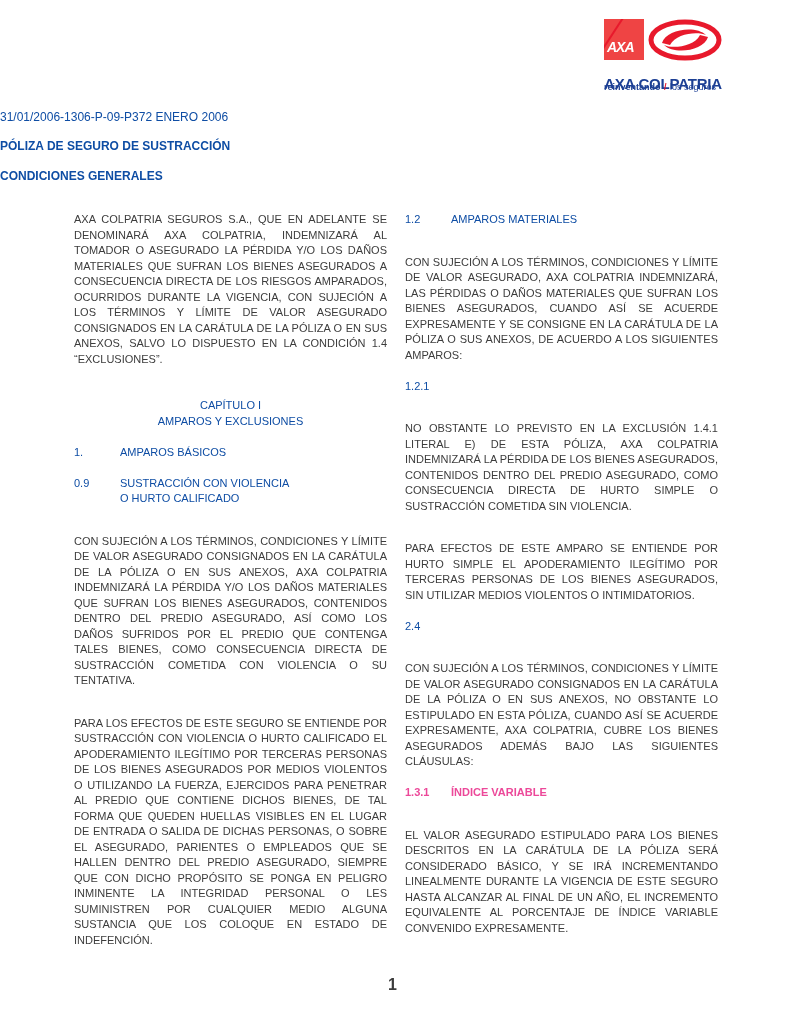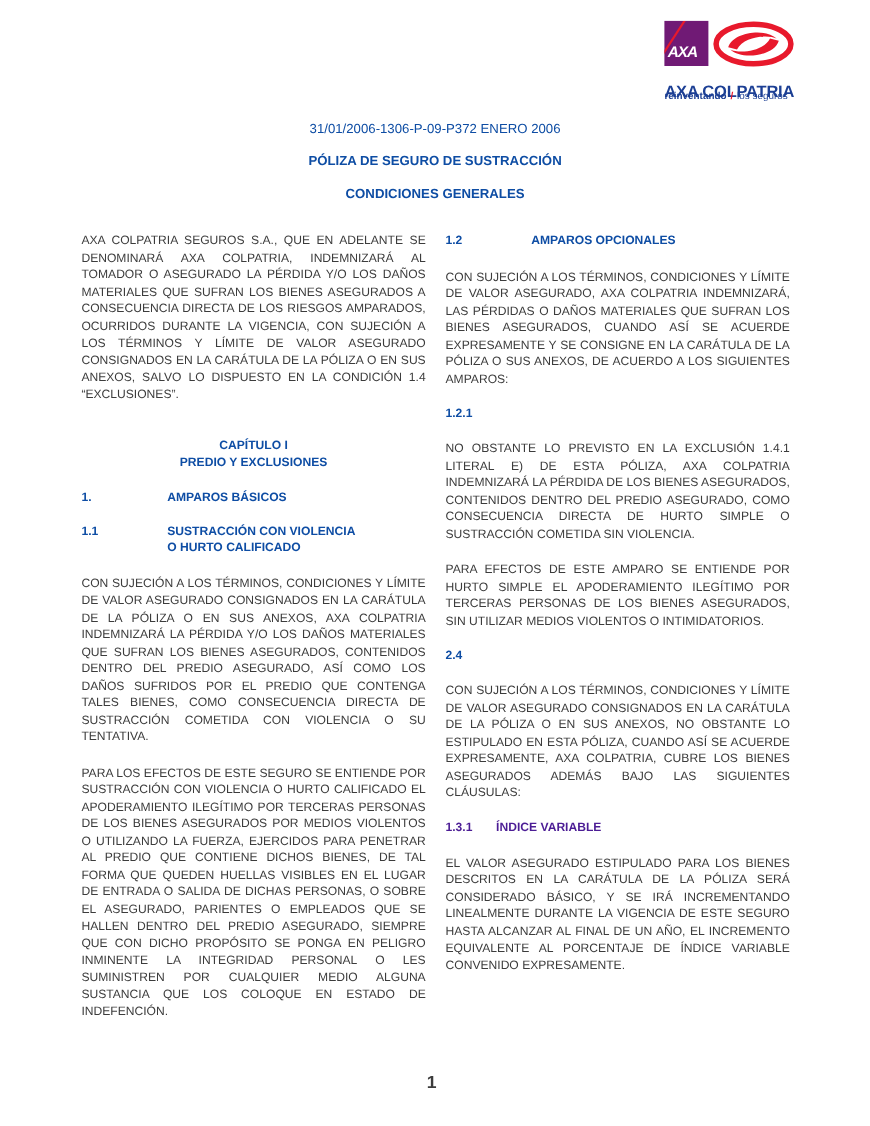--- a/index.html
+++ b/index.html
@@ -1,39 +1,39 @@
 <!DOCTYPE html>
 <html><head>
 <meta charset="utf-8">
 <style>
   html, body { margin: 0; padding: 0; background: #ffffff; }
   body { width: 791px; height: 1024px; position: relative; overflow: hidden; font-family: "Liberation Sans", sans-serif; }
 
   .logo { position: absolute; left: 604px; top: 19px; width: 118px; height: 74px; }
-  .logo .axa-box { position: absolute; left: 0; top: 0; width: 40px; height: 41px; background: #701a75; overflow: hidden; }
+  .logo .axa-box { position: absolute; left: 0; top: 0; width: 40px; height: 41px; background: #ef4444; overflow: hidden; }
   .logo .axa-box .slash { position: absolute; left: 21px; top: -6px; width: 2px; height: 56px; background: #e8192c; transform: rotate(33deg); transform-origin: top left; }
   .logo .axa-box .axa-text { position: absolute; left: 3px; top: 20px; font-family: "Liberation Sans", sans-serif; font-weight: bold; font-style: italic; font-size: 14px; color: #ffffff; letter-spacing: -1px; }
   .logo .swirl { position: absolute; left: 44px; top: 0; width: 74px; height: 42px; }
   .logo .brand { position: absolute; left: 0; top: 56px; font-size: 15px; font-weight: bold; color: #1c3f94; letter-spacing: -0.2px; white-space: nowrap; }
   .logo .tagline { position: absolute; left: 0; top: 63px; font-size: 9px; white-space: nowrap; color: #1c3f94; }
   .logo .tagline .t1 { font-weight: bold; }
   .logo .tagline .sep { color: #e8192c; font-weight: bold; margin: 0 1px; }
 
-  .hdr { position: absolute; left: 0; width: 791px; text-align: center; color: #0e4da4; font-size: 12px; }
+  .hdr { position: absolute; left: 0; width: 791px; color: #0e4da4; font-size: 12px; }
   .hdr.code { top: 110px; font-weight: normal; left: 0; padding-left: 0; }
   .hdr.title { top: 139px; font-weight: bold; }
   .hdr.sub { top: 169px; font-weight: bold; }
 
   .col { position: absolute; top: 212px; width: 313px; font-size: 11px; line-height: 15.5px; color: #3c3c3c; }
   .col.left { left: 74px; }
   .col.right { left: 405px; }
 
   .para { text-align: justify; margin: 0; }
-  .para.gap { margin-top: 17px; }
-  .blue { color: #0e4da4; font-weight: bold; gap: 32px; }
+  .para.gap { margin-top: 27px; }
+  .blue { color: #0e4da4; font-weight: normal; }
   .heading { display: flex; margin: 0; }
   .heading .num { width: 46px; flex: none; }
   .heading .txt { flex: 1; }
   .heading.gap { margin-top: 15.5px; }
   .chapter { text-align: center; margin-top: 15.5px; }
   .spacer { height: 15.5px; }
 
   .page-num { position: absolute; left: 388px; top: 976px; font-size: 16px; font-weight: bold; color: #3c3c3c; }
 </style>
 </head>
@@ -60,58 +60,58 @@
 <div class="hdr code">31/01/2006-1306-P-09-P372 ENERO 2006</div>
 <div class="hdr title">PÓLIZA DE SEGURO DE SUSTRACCIÓN</div>
 <div class="hdr sub">CONDICIONES GENERALES</div>
 
 <div class="col left">
   <p class="para">AXA COLPATRIA SEGUROS S.A., QUE EN ADELANTE SE DENOMINARÁ AXA COLPATRIA, INDEMNIZARÁ AL TOMADOR O ASEGURADO LA PÉRDIDA Y/O LOS DAÑOS MATERIALES QUE SUFRAN LOS BIENES ASEGURADOS A CONSECUENCIA DIRECTA DE LOS RIESGOS AMPARADOS, OCURRIDOS DURANTE LA VIGENCIA, CON SUJECIÓN A LOS TÉRMINOS Y LÍMITE DE VALOR ASEGURADO CONSIGNADOS EN LA CARÁTULA DE LA PÓLIZA O EN SUS ANEXOS, SALVO LO DISPUESTO EN LA CONDICIÓN 1.4 “EXCLUSIONES”.</p>
 
   <div class="chapter blue">
     <div class="spacer"></div>
     <div>CAPÍTULO I</div>
-    <div>PREDIO Y EXCLUSIONES</div>
+    <div>AMPAROS Y EXCLUSIONES</div>
   </div>
 
   <div class="heading gap blue" style="margin-top:15.5px;">
     <span class="num">1.</span>
     <span class="txt">AMPAROS BÁSICOS</span>
   </div>
 
   <div class="heading gap blue">
-    <span class="num">1.1</span>
+    <span class="num">0.9</span>
     <span class="txt">
       <span>SUSTRACCIÓN CON VIOLENCIA</span><br>
       <span>O HURTO CALIFICADO</span>
     </span>
   </div>
 
   <p class="para gap">CON SUJECIÓN A LOS TÉRMINOS, CONDICIONES Y LÍMITE DE VALOR ASEGURADO CONSIGNADOS EN LA CARÁTULA DE LA PÓLIZA O EN SUS ANEXOS, AXA COLPATRIA INDEMNIZARÁ LA PÉRDIDA Y/O LOS DAÑOS MATERIALES QUE SUFRAN LOS BIENES ASEGURADOS, CONTENIDOS DENTRO DEL PREDIO ASEGURADO, ASÍ COMO LOS DAÑOS SUFRIDOS POR EL PREDIO QUE CONTENGA TALES BIENES, COMO CONSECUENCIA DIRECTA DE SUSTRACCIÓN COMETIDA CON VIOLENCIA O SU TENTATIVA.</p>
   <p class="para gap">PARA LOS EFECTOS DE ESTE SEGURO SE ENTIENDE POR SUSTRACCIÓN CON VIOLENCIA O HURTO CALIFICADO EL APODERAMIENTO ILEGÍTIMO POR TERCERAS PERSONAS DE LOS BIENES ASEGURADOS POR MEDIOS VIOLENTOS O UTILIZANDO LA FUERZA, EJERCIDOS PARA PENETRAR AL PREDIO QUE CONTIENE DICHOS BIENES, DE TAL FORMA QUE QUEDEN HUELLAS VISIBLES EN EL LUGAR DE ENTRADA O SALIDA DE DICHAS PERSONAS, O SOBRE EL ASEGURADO, PARIENTES O EMPLEADOS QUE SE HALLEN DENTRO DEL PREDIO ASEGURADO, SIEMPRE QUE CON DICHO PROPÓSITO SE PONGA EN PELIGRO INMINENTE LA INTEGRIDAD PERSONAL O LES SUMINISTREN POR CUALQUIER MEDIO ALGUNA SUSTANCIA QUE LOS COLOQUE EN ESTADO DE INDEFENCIÓN.</p>
 </div>
 
 <div class="col right">
   <div class="heading blue">
     <span class="num">1.2</span>
-    <span class="txt">AMPAROS OPCIONALES</span>
+    <span class="txt">AMPAROS MATERIALES</span>
   </div>
   <p class="para gap">CON SUJECIÓN A LOS TÉRMINOS, CONDICIONES Y LÍMITE DE VALOR ASEGURADO, AXA COLPATRIA INDEMNIZARÁ, LAS PÉRDIDAS O DAÑOS MATERIALES QUE SUFRAN LOS BIENES ASEGURADOS, CUANDO ASÍ SE ACUERDE EXPRESAMENTE Y SE CONSIGNE EN LA CARÁTULA DE LA PÓLIZA O SUS ANEXOS, DE ACUERDO A LOS SIGUIENTES AMPAROS:</p>
 
   <div class="heading gap blue">
     <span class="num">1.2.1</span>
   </div>
   <p class="para gap">NO OBSTANTE LO PREVISTO EN LA EXCLUSIÓN 1.4.1 LITERAL E) DE ESTA PÓLIZA, AXA COLPATRIA INDEMNIZARÁ LA PÉRDIDA DE LOS BIENES ASEGURADOS, CONTENIDOS DENTRO DEL PREDIO ASEGURADO, COMO CONSECUENCIA DIRECTA DE HURTO SIMPLE O SUSTRACCIÓN COMETIDA SIN VIOLENCIA.</p>
   <p class="para gap">PARA EFECTOS DE ESTE AMPARO SE ENTIENDE POR HURTO SIMPLE EL APODERAMIENTO ILEGÍTIMO POR TERCERAS PERSONAS DE LOS BIENES ASEGURADOS, SIN UTILIZAR MEDIOS VIOLENTOS O INTIMIDATORIOS.</p>
 
   <div class="heading gap blue">
     <span class="num">2.4</span>
   </div>
   <p class="para gap">CON SUJECIÓN A LOS TÉRMINOS, CONDICIONES Y LÍMITE DE VALOR ASEGURADO CONSIGNADOS EN LA CARÁTULA DE LA PÓLIZA O EN SUS ANEXOS, NO OBSTANTE LO ESTIPULADO EN ESTA PÓLIZA, CUANDO ASÍ SE ACUERDE EXPRESAMENTE, AXA COLPATRIA, CUBRE LOS BIENES ASEGURADOS ADEMÁS BAJO LAS SIGUIENTES CLÁUSULAS:</p>
 
-  <div class="heading gap" style="font-weight:bold;color:#4c1d95;">
+  <div class="heading gap" style="font-weight:bold;color:#ec4899;">
     <span class="num">1.3.1</span>
     <span class="txt">ÍNDICE VARIABLE</span>
   </div>
   <p class="para gap">EL VALOR ASEGURADO ESTIPULADO PARA LOS BIENES DESCRITOS EN LA CARÁTULA DE LA PÓLIZA SERÁ CONSIDERADO BÁSICO, Y SE IRÁ INCREMENTANDO LINEALMENTE DURANTE LA VIGENCIA DE ESTE SEGURO HASTA ALCANZAR AL FINAL DE UN AÑO, EL INCREMENTO EQUIVALENTE AL PORCENTAJE DE ÍNDICE VARIABLE CONVENIDO EXPRESAMENTE.</p>
 </div>
 
 <div class="page-num">1</div>
 
 </body></html>

